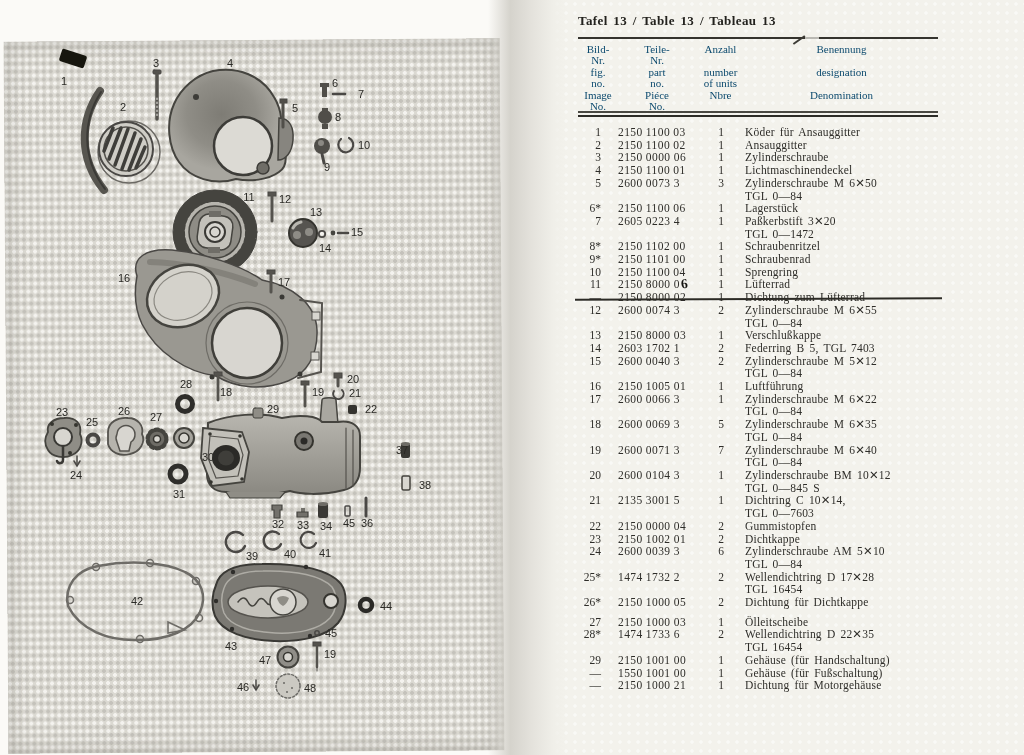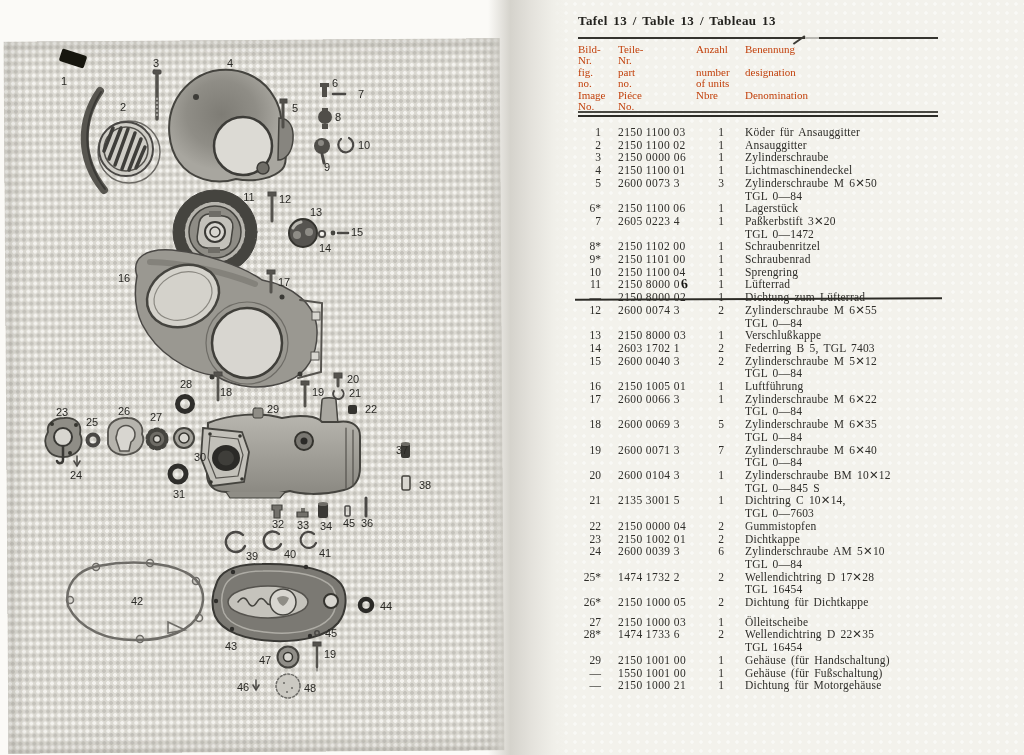--- a/index.html
+++ b/index.html
@@ -27,21 +27,21 @@
      background-image:radial-gradient(circle at 3px 4px, rgba(255,255,255,.5) 1.4px, transparent 2px);
      background-size:9px 9px;}
   .tbl-title{position:absolute;left:578px;top:13px;width:370px;
      font:700 13px/16px "Liberation Serif",serif;color:#23221e;letter-spacing:.4px;word-spacing:2px;}
   .rule-title{position:absolute;left:578px;top:37px;width:360px;height:2px;
      background:linear-gradient(90deg,#35342f 0 63%, rgba(53,52,47,.3) 63% 67%, #35342f 67%);}
   .rule-d1{position:absolute;left:578px;top:111px;width:360px;height:1.6px;background:#4a4942;}
   .rule-d2{position:absolute;left:578px;top:114.5px;width:360px;height:2.4px;background:#2c2b26;}
   .pen-tick{position:absolute;left:792px;top:39px;width:14px;height:1.6px;background:#3c3b36;
      transform:rotate(-35deg);}
-  #table-header{position:absolute;left:578px;top:44px;width:360px;color:#c2410c;}
+  #table-header{position:absolute;left:578px;top:44px;width:360px;color:#0c4a6e;text-align:center;}
   .h-row{display:flex;margin-bottom:2px;}
   .h-cell{white-space:pre-line;font:11px/10.5px "Liberation Serif",serif;}
   .h-c1{width:40px;} .h-c2{width:78px;} .h-c3{width:49px;} .h-c4{flex:1;}
   #table-rows{position:absolute;left:578px;top:126px;width:362px;color:#2e2d29;
      font:11.5px/12.7px "Liberation Serif",serif;}
   .t-row{display:flex;position:relative;}
   .t-row.gap{margin-top:7px;}
   .cell-fig{width:23px;text-align:right;flex:none;}
   .cell-part{margin-left:17px;width:88px;flex:none;letter-spacing:.4px;}
   .cell-qty{width:30px;text-align:center;flex:none;}
@@ -368,21 +368,21 @@
         <span class="dlabel" style="left: 353px; top: 379px;">20</span>
         <span class="dlabel" style="left: 355px; top: 393px;">21</span>
         <span class="dlabel" style="left: 371px; top: 409px;">22</span>
         <span class="dlabel" style="left: 62px; top: 412px;">23</span>
         <span class="dlabel" style="left: 76px; top: 475px;">24</span>
         <span class="dlabel" style="left: 92px; top: 422px;">25</span>
         <span class="dlabel" style="left: 124px; top: 411px;">26</span>
         <span class="dlabel" style="left: 156px; top: 417px;">27</span>
         <span class="dlabel" style="left: 186px; top: 384px;">28</span>
         <span class="dlabel" style="left: 273px; top: 409px;">29</span>
-        <span class="dlabel" style="left: 200px; top: 457px;">30</span>
+        <span class="dlabel" style="left: 208px; top: 457px;">30</span>
         <span class="dlabel" style="left: 179px; top: 494px;">31</span>
         <span class="dlabel" style="left: 278px; top: 524px;">32</span>
         <span class="dlabel" style="left: 303px; top: 525px;">33</span>
         <span class="dlabel" style="left: 326px; top: 526px;">34</span>
         <span class="dlabel" style="left: 349px; top: 523px;">45</span>
         <span class="dlabel" style="left: 367px; top: 523px; text-align: right;">36</span>
         <span class="dlabel" style="left: 402px; top: 450px;">37</span>
         <span class="dlabel" style="left: 425px; top: 485px;">38</span>
         <span class="dlabel" style="left: 252px; top: 556px;">39</span>
         <span class="dlabel" style="left: 290px; top: 554px;">40</span>

